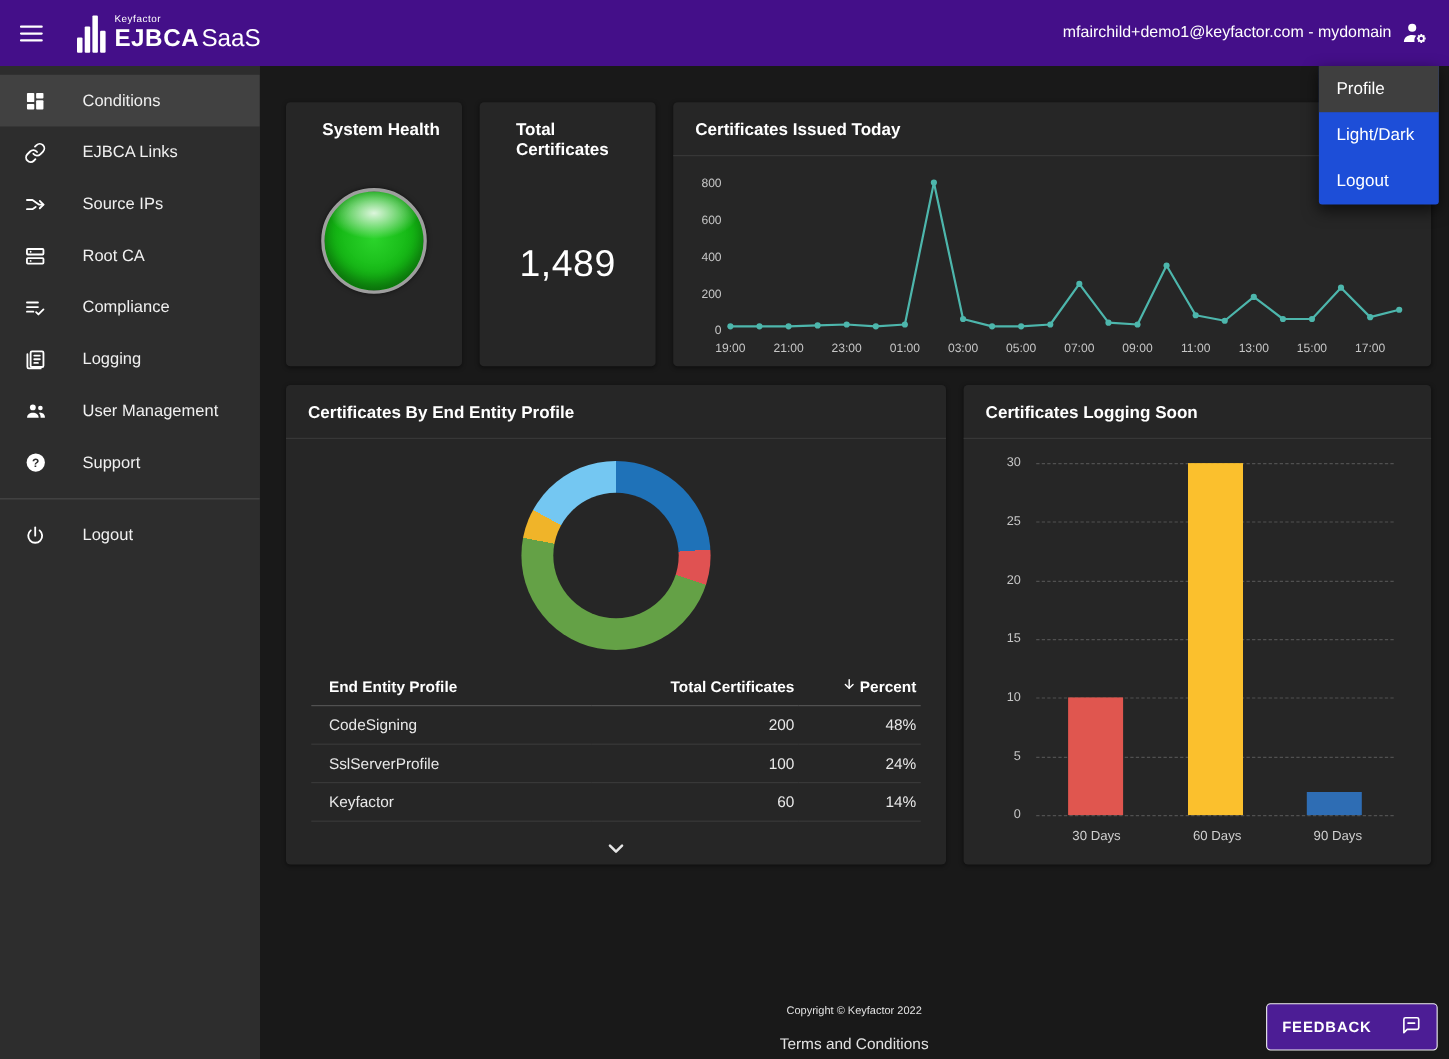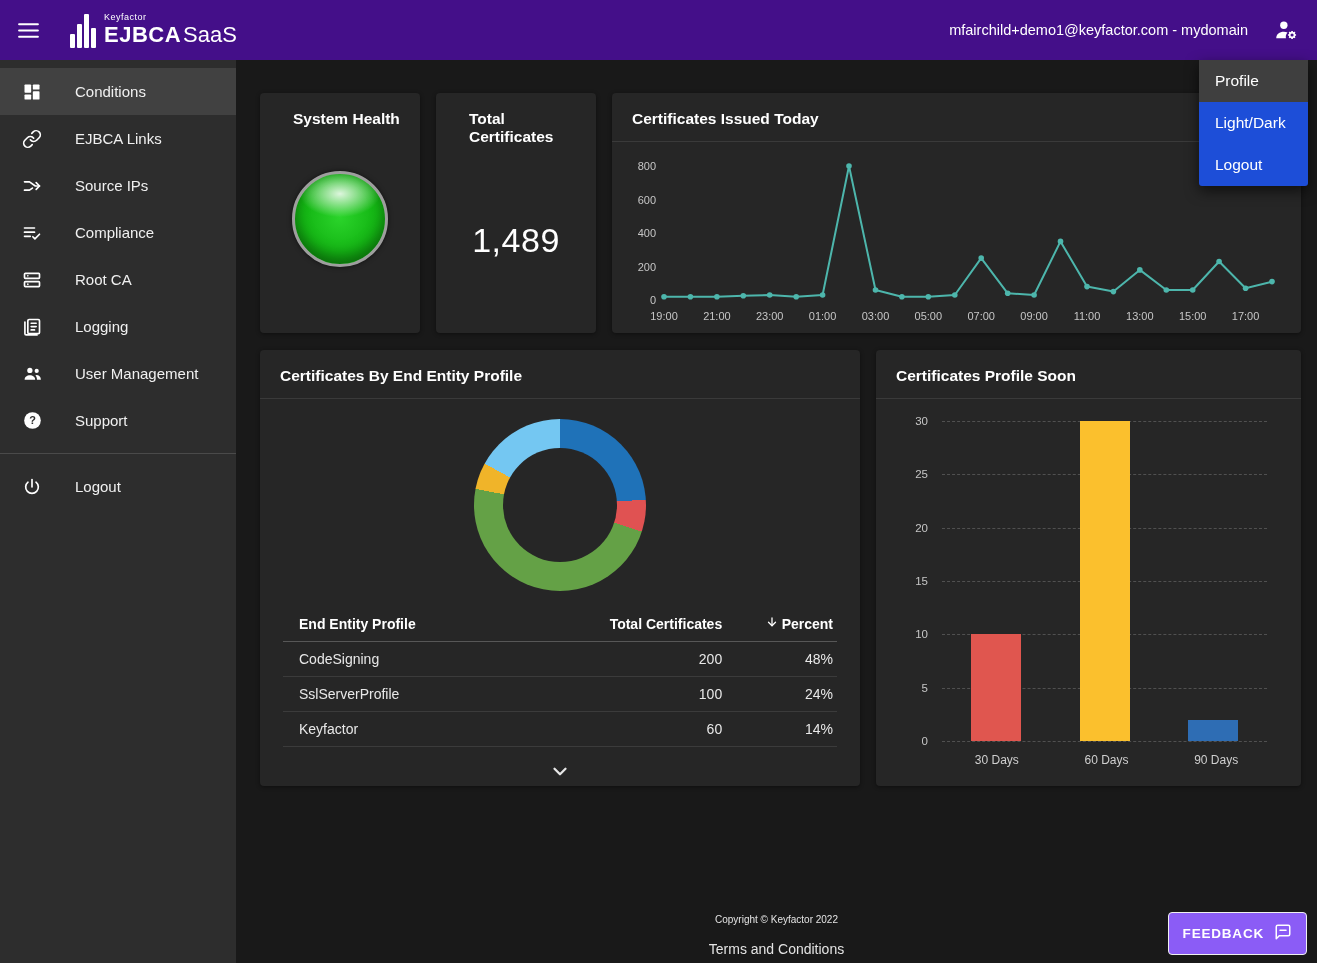--- a/index.html
+++ b/index.html
@@ -8,21 +8,21 @@
   
   .topbar { position:fixed; top:0; left:0; right:0; height:60px; background:#440f89; display:flex; align-items:center; z-index:20; }
   .menu-btn { width:56px; height:60px; display:flex; align-items:center; justify-content:center; cursor:pointer; background:none; border:none; }
   .logo { display:flex; align-items:flex-end; gap:8px; margin-left:14px; }
   .logo-bars { display:flex; align-items:flex-end; gap:2px; height:36px; }
   .logo-bars i { display:block; width:5px; background:#fff; border-radius:1px; }
   .brand-text { line-height:1; padding-bottom:2px; }
   .brand-keyfactor { font-size:9px; letter-spacing:.5px; color:#fff; display:block; margin-bottom:2px; }
   .brand-product { font-size:22px; font-weight:700; letter-spacing:.5px; }
   .brand-suffix { font-size:22px; font-weight:300; margin-left:2px; }
-  .topbar-right { margin-left:auto; display:flex; align-items:center; gap:25px; padding-right:18px; }
+  .topbar-right { margin-left:auto; display:flex; align-items:center; gap:8px; padding-right:18px; }
   .user-email { font-size:14.5px; color:#fff; }
   .icon-btn { background:none; border:none; cursor:pointer; display:flex; align-items:center; }
 
   
   .user-menu { position:fixed; top:60px; right:9px; width:109px; background:#1d4ed8; box-shadow:0 5px 14px rgba(0,0,0,.6); z-index:30; border-radius:0 0 3px 3px; }
   .user-menu-item { padding:12px 16px; font-size:15.5px; color:#fff; cursor:pointer; }
   .user-menu-item.highlight { background:#3f3f3f; }
 
   
   .sidebar { position:fixed; top:60px; left:0; bottom:0; width:236px; background:#2d2d2d; z-index:10; padding-top:8px; }
@@ -75,22 +75,22 @@
   .bar-plot { position:absolute; left:44px; right:10px; top:0; height:320px; }
   .gridline { position:absolute; left:0; right:0; border-top:1px dashed #505050; }
   .bar { position:absolute; bottom:0; width:50px; }
   .bar-xlab { position:absolute; left:44px; right:6px; top:330px; height:20px; }
   .xtick { position:absolute; transform:translateX(-50%); font-size:12px; color:#cfcfcf; top:2px; white-space:nowrap; }
 
   
   .footer { position:absolute; left:0; right:0; bottom:0; text-align:center; padding-bottom:6px; }
   .footer .copyright { font-size:10px; color:#e3e3e3; margin-bottom:16px; }
   .footer .terms { font-size:14px; color:#e3e3e3; cursor:pointer; }
-  .feedback-btn { position:absolute; right:10px; bottom:8px; display:flex; align-items:center; gap:10px;
-      background:#8b5cf6; border:1px solid #f0f0f0; border-radius:4px; padding:10px 14px; color:#fff;
+  .feedback-btn { position:absolute; right:10px; bottom:8px; display:flex; align-items:center; gap:27px;
+      background:#4c1d95; border:1px solid #f0f0f0; border-radius:4px; padding:10px 14px; color:#fff;
       font-size:13.5px; font-weight:700; letter-spacing:.8px; cursor:pointer; font-family:"Liberation Sans",sans-serif; }
 </style>
 </head>
 <body>
 
 <header class="topbar">
   <button class="menu-btn">
     <svg viewBox="0 0 24 24" width="25" height="25" fill="none" stroke="#fff" stroke-width="2" stroke-linecap="round">
         <path d="M3 6h18M3 12h18M3 18h18"></path>
       </svg>
@@ -156,36 +156,36 @@
       <svg viewBox="0 0 24 24" width="20" height="20" fill="none" stroke="#fff" stroke-width="2" stroke-linecap="round" stroke-linejoin="round">
           <path d="M3 7h6l7 5h5"></path>
           <path d="M3 17h6l3.5-2.5"></path>
           <path d="M17 8l4 4-4 4"></path>
         </svg>
     </span>
     <span class="nav-label">Source IPs</span>
   </div>
   <div class="nav-item">
     <span class="nav-icon">
-      <svg viewBox="0 0 24 24" width="20" height="20" fill="none" stroke="#fff" stroke-width="2" stroke-linecap="round" stroke-linejoin="round">
-          <path d="M3 6h12M3 11h12M3 16h7"></path>
-          <path d="M13 16.5l2.5 2.5L21 13.5"></path>
-        </svg>
-    </span>
-    <span class="nav-label">Compliance</span>
-  </div>
-  <div class="nav-item">
-    <span class="nav-icon">
       <svg viewBox="0 0 24 24" width="20" height="20" fill="none" stroke="#fff" stroke-width="2">
           <rect x="3" y="4" width="18" height="6" rx="1"></rect>
           <rect x="3" y="14" width="18" height="6" rx="1"></rect>
           <path d="M7 7h.01M7 17h.01" stroke-linecap="round"></path>
         </svg>
     </span>
     <span class="nav-label">Root CA</span>
+  </div>
+  <div class="nav-item">
+    <span class="nav-icon">
+      <svg viewBox="0 0 24 24" width="20" height="20" fill="none" stroke="#fff" stroke-width="2" stroke-linecap="round" stroke-linejoin="round">
+          <path d="M3 6h12M3 11h12M3 16h7"></path>
+          <path d="M13 16.5l2.5 2.5L21 13.5"></path>
+        </svg>
+    </span>
+    <span class="nav-label">Compliance</span>
   </div>
   <div class="nav-item">
     <span class="nav-icon">
       <svg viewBox="0 0 24 24" width="20" height="20" fill="none" stroke="#fff" stroke-width="2" stroke-linecap="round">
           <rect x="7" y="3" width="14" height="17" rx="1.5"></rect>
           <path d="M11 7.5h6M11 11.5h6M11 15.5h4"></path>
           <path d="M3.5 6v14a1.5 1.5 0 0 0 1.5 1.5h13"></path>
         </svg>
     </span>
     <span class="nav-label">Logging</span>
@@ -336,21 +336,21 @@
       <div class="expand-row">
         <button class="expand-btn">
           <span><svg viewBox="0 0 24 24" width="22" height="22" fill="none" stroke="#e6e6e6" stroke-width="2.5" stroke-linecap="round" stroke-linejoin="round">
                 <path d="M6 9.5l6 6 6-6"></path>
               </svg></span>
         </button>
       </div>
     </section>
 
     <section class="card card-expiring">
-      <div class="card-title with-divider">Certificates Profile Soon</div>
+      <div class="card-title with-divider">Certificates Logging Soon</div>
       <div class="barchart-wrap">
         <div class="bar-ylab" id="bar-ylab">
             <div class="ytick" style="top: 100%;">0</div>
             <div class="ytick" style="top: 83.33%;">5</div>
             <div class="ytick" style="top: 66.67%;">10</div>
             <div class="ytick" style="top: 50%;">15</div>
             <div class="ytick" style="top: 33.33%;">20</div>
             <div class="ytick" style="top: 16.67%;">25</div>
             <div class="ytick" style="top: 0%;">30</div>
           </div>

